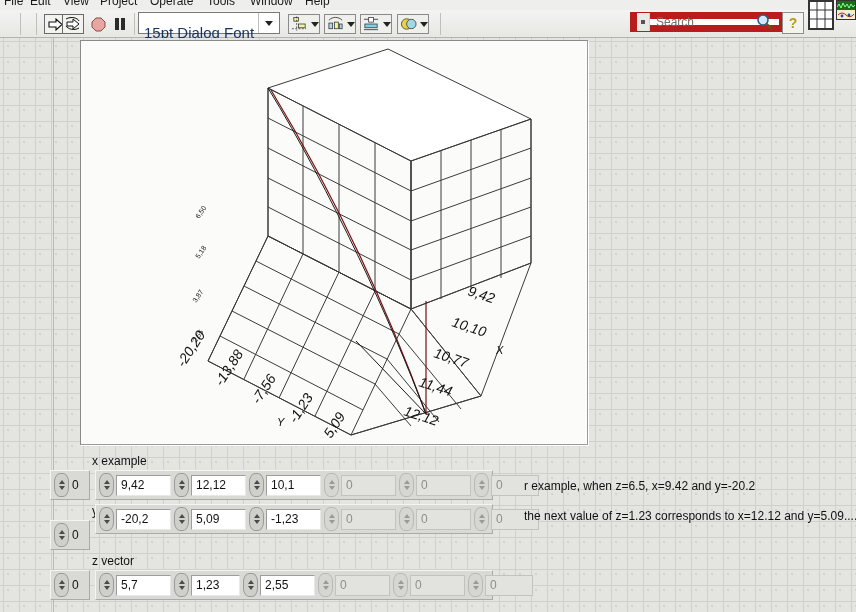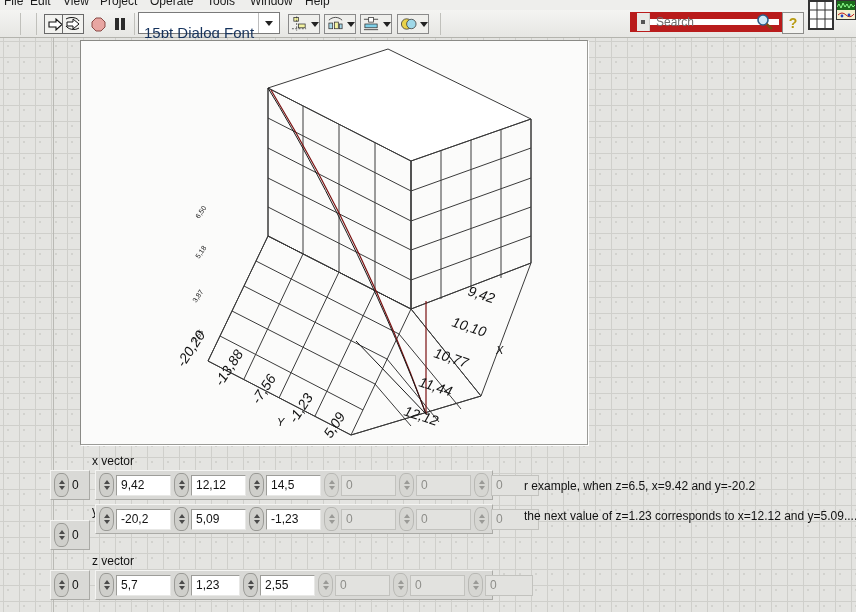--- a/index.html
+++ b/index.html
@@ -410,21 +410,21 @@
       <text transform="translate(386,254) rotate(18)">9,42</text>
       <text transform="translate(370,285) rotate(18)">10,10</text>
       <text transform="translate(352,316) rotate(18)">10,77</text>
       <text transform="translate(337,345) rotate(18)">11,44</text>
       <text transform="translate(322,374) rotate(18)">12,12</text>
     </g>
     <text x="415" y="313" font-family="Liberation Sans, sans-serif" font-size="11" fill="#111" font-style="italic">X</text>
   </svg>
 </div>
 
-<span class="arr-label" style="left:92px;top:454px">x vector</span>
+<span class="arr-label" style="left:92px;top:454px">x example</span>
 
 <div class="idx-spin" style="left:50px;top:470px;width:40px">
   <div class="spinner">
     <span class="up"></span>
       <span class="dn"></span>
   </div>
   <span style="font-size:12px;color:#111;margin-left:1px">0</span>
 </div>
 
 <div class="arr-shell" style="left:95px;top:470px;width:398px">
@@ -435,21 +435,21 @@
   <div class="cell" style="width:55px">9,42</div>
   <div class="spinner">
       <span class="up"></span>
       <span class="dn"></span>
     </div>
   <div class="cell" style="width:55px">12,12</div>
   <div class="spinner">
       <span class="up"></span>
       <span class="dn"></span>
     </div>
-  <div class="cell" style="width:55px">14,5</div>
+  <div class="cell" style="width:55px">10,1</div>
   <div class="spinner dim">
       <span class="up"></span>
       <span class="dn"></span>
     </div>
   <div class="cell dim" style="width:55px">0</div>
   <div class="spinner dim">
       <span class="up"></span>
       <span class="dn"></span>
     </div>
   <div class="cell dim" style="width:55px">0</div>

